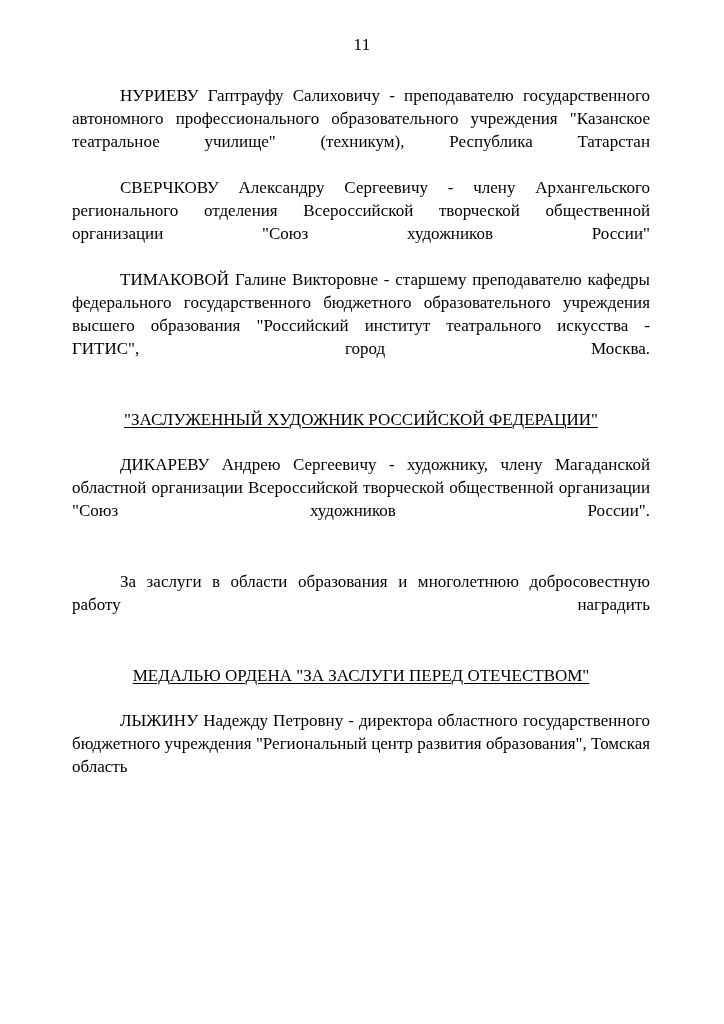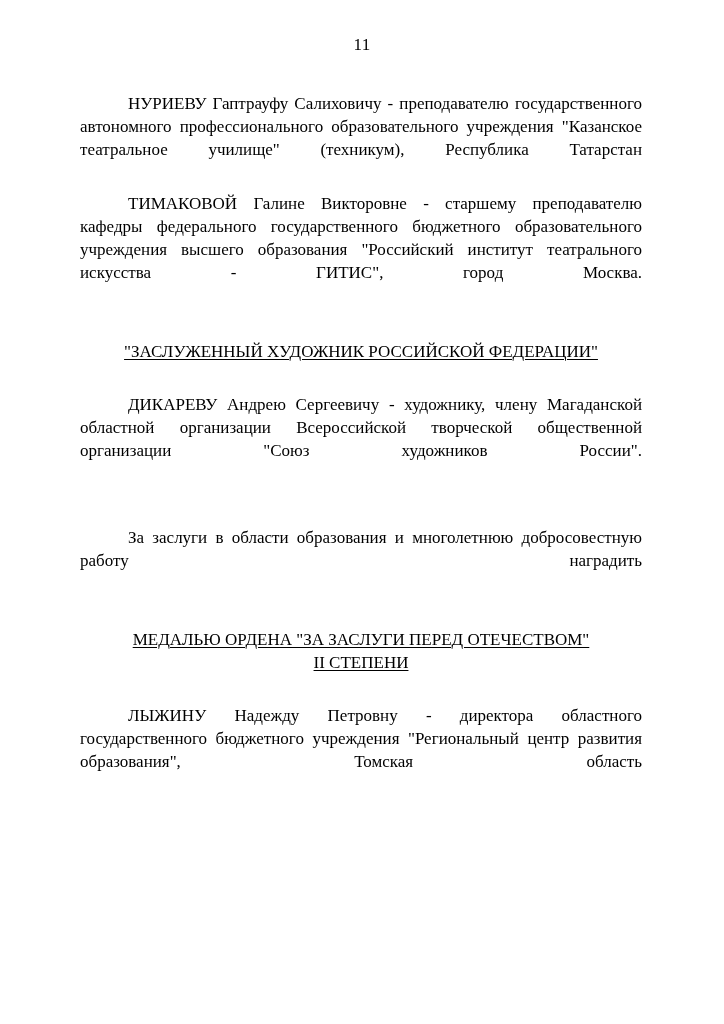--- a/index.html
+++ b/index.html
@@ -39,21 +39,21 @@
   }
 
   .content {
     position: absolute;
     left: 72px;
     top: 84px;
     width: 578px;
   }
 
   p.para {
-    margin: 8px;
+    margin: 0;
     font-size: 17px;
     line-height: 23px;
     text-align: justify;
     text-justify: inter-word;
     text-indent: 48px;
     word-spacing: 0px;
     hyphens: none;
   }
 
   p.para.bold {
@@ -87,20 +87,21 @@
 
 <div class="page">
 
   <div class="page-number">11</div>
 
   <div class="content">
 
     <p class="para">НУРИЕВУ Гаптрауфу Салиховичу - преподавателю государственного автономного профессионального образовательного учреждения "Казанское театральное училище" (техникум), Республика Татарстан</p>
 
 
+    <p class="para">СВЕРЧКОВУ Александру Сергеевичу - члену Архангельского регионального отделения Всероссийской творческой общественной организации "Союз художников России"</p>
 
     <p class="para">ТИМАКОВОЙ Галине Викторовне - старшему преподавателю кафедры федерального государственного бюджетного образовательного учреждения высшего образования "Российский институт театрального искусства - ГИТИС", город Москва.</p>
 
     <div class="gap-lg"></div>
 
     <div class="heading">
       <span class="u">"ЗАСЛУЖЕННЫЙ ХУДОЖНИК РОССИЙСКОЙ ФЕДЕРАЦИИ"</span>
     </div>
 
     <div class="gap-md"></div>
@@ -110,23 +111,20 @@
 
     <div class="gap-lg"></div>
 
     <p class="para bold">За заслуги в области образования и многолетнюю добросовестную работу наградить</p>
 
     <div class="gap-lg"></div>
 
     <div class="heading">
       <span class="u">МЕДАЛЬЮ ОРДЕНА "ЗА ЗАСЛУГИ ПЕРЕД ОТЕЧЕСТВОМ"</span>
     </div>
-    <div class="heading">
-      <span class="u">II СТЕПЕНИ</span>
-    </div>
 
     <div class="gap-md"></div>
 
 
     <p class="para">ЛЫЖИНУ Надежду Петровну - директора областного государственного бюджетного учреждения "Региональный центр развития образования", Томская область</p>
 
   </div>
 </div>
 
 </body></html>

